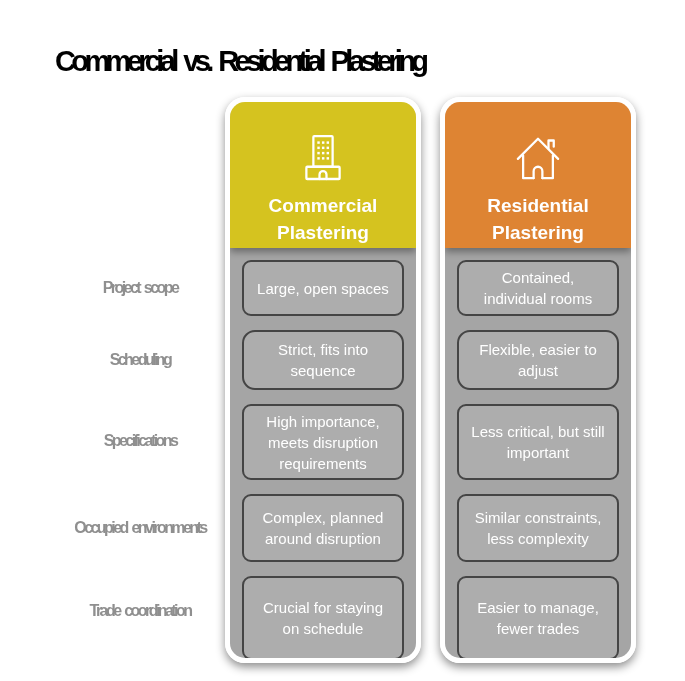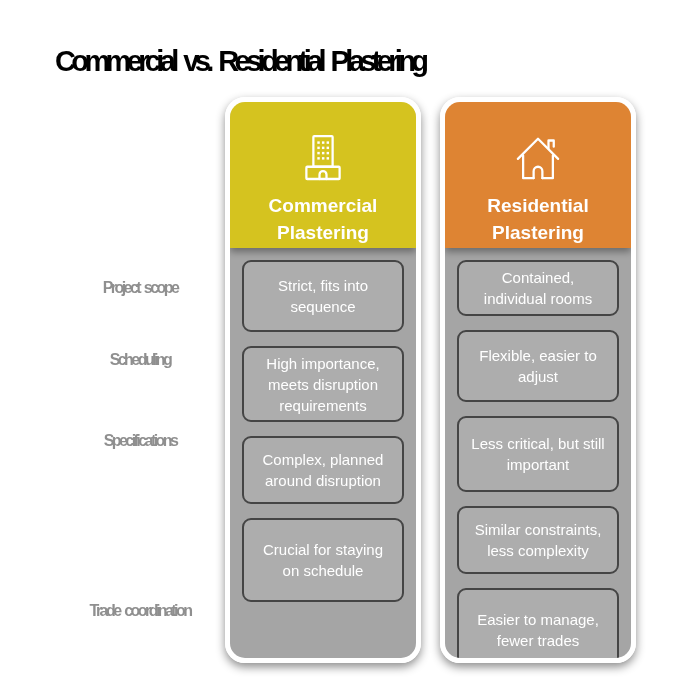--- a/index.html
+++ b/index.html
@@ -99,35 +99,36 @@
     align-items:center;
     justify-content:center;
     text-align:center;
     color:#ffffff;
     font-size:15px;
     line-height:21px;
     padding:4px 10px;
     flex:0 0 auto;
   }
   .rh0{height:56px;}
-  .rh1{height:72px;}
+  .rh1{height:60px;border-radius:13px;}
   .rh2{height:76px;}
   .rh3{height:68px;}
   .rh4{height:84px;}
 </style>
 </head>
 <body>
 
 <div class="canvas">
 
   <h1 class="title squish">Commercial vs. Residential Plastering</h1>
 
   <div class="row-label squish" style="top:288px">Project scope</div>
   <div class="row-label squish" style="top:360px">Scheduling</div>
   <div class="row-label squish" style="top:441px">Specifications</div>
+  <div class="row-label squish" style="top:528px">Occupied environments</div>
   <div class="row-label squish" style="top:611px">Trade coordination</div>
 
   <div class="column col-commercial">
     <div class="col-header commercial-header">
       <span class="col-icon">
         <svg viewBox="0 0 64 64" width="56" height="56" fill="none" stroke="#ffffff" stroke-width="2.6" stroke-linecap="round" stroke-linejoin="round">
           <rect x="21" y="7" width="22" height="35" rx="1"></rect>
           <rect x="13" y="42" width="38" height="14" rx="1"></rect>
           <path d="M28 56 V51 a4 4 0 0 1 8 0 V56"></path>
           <g fill="#ffffff" stroke="none">
@@ -142,20 +143,21 @@
             <rect x="36.1" y="25" width="2.8" height="2.8"></rect>
             <rect x="25.5" y="31" width="2.8" height="2.8"></rect>
             <rect x="30.8" y="31" width="2.8" height="2.8"></rect>
             <rect x="36.1" y="31" width="2.8" height="2.8"></rect>
           </g>
         </svg>
       </span>
       <div class="col-title">Commercial Plastering</div>
     </div>
     <div class="col-body">
+      <div class="cell rh0">Large, open spaces</div>
       <div class="cell rh1">Strict, fits into sequence</div>
       <div class="cell rh2">High importance, meets disruption requirements</div>
       <div class="cell rh3">Complex, planned around disruption</div>
       <div class="cell rh4">Crucial for staying on schedule</div>
     </div>
   </div>
 
   <div class="column col-residential">
     <div class="col-header residential-header">
       <span class="col-icon">

